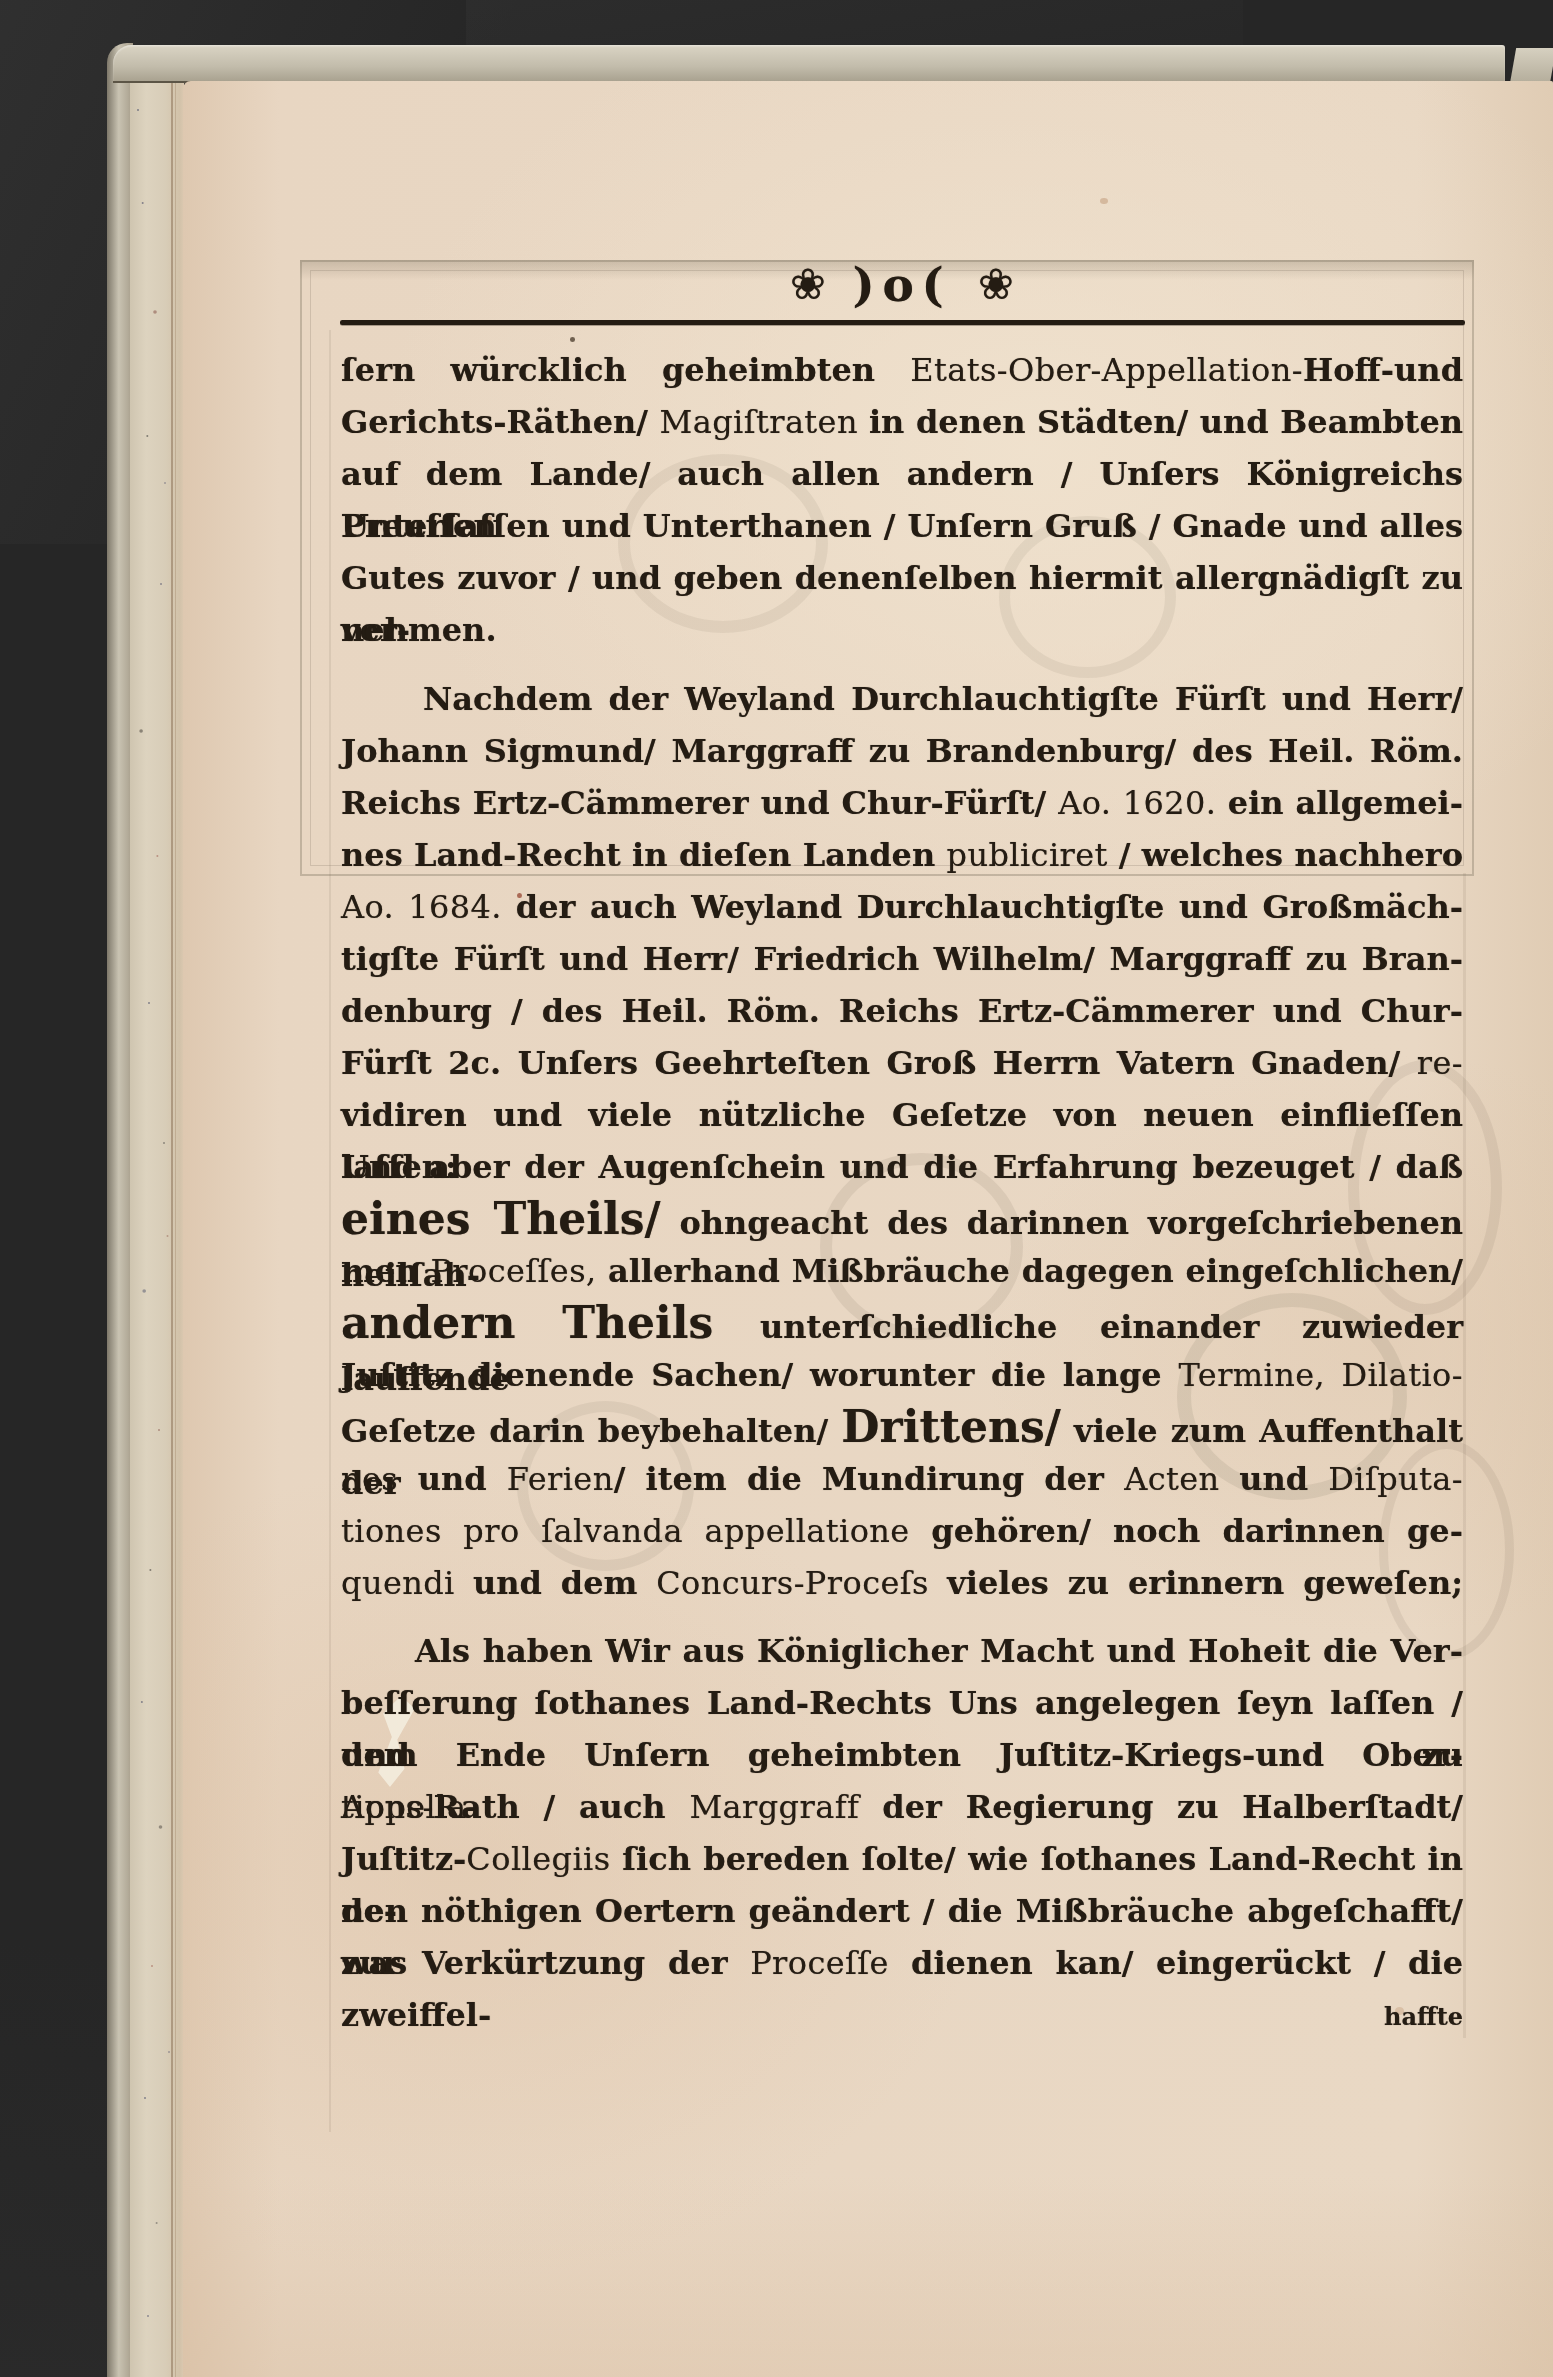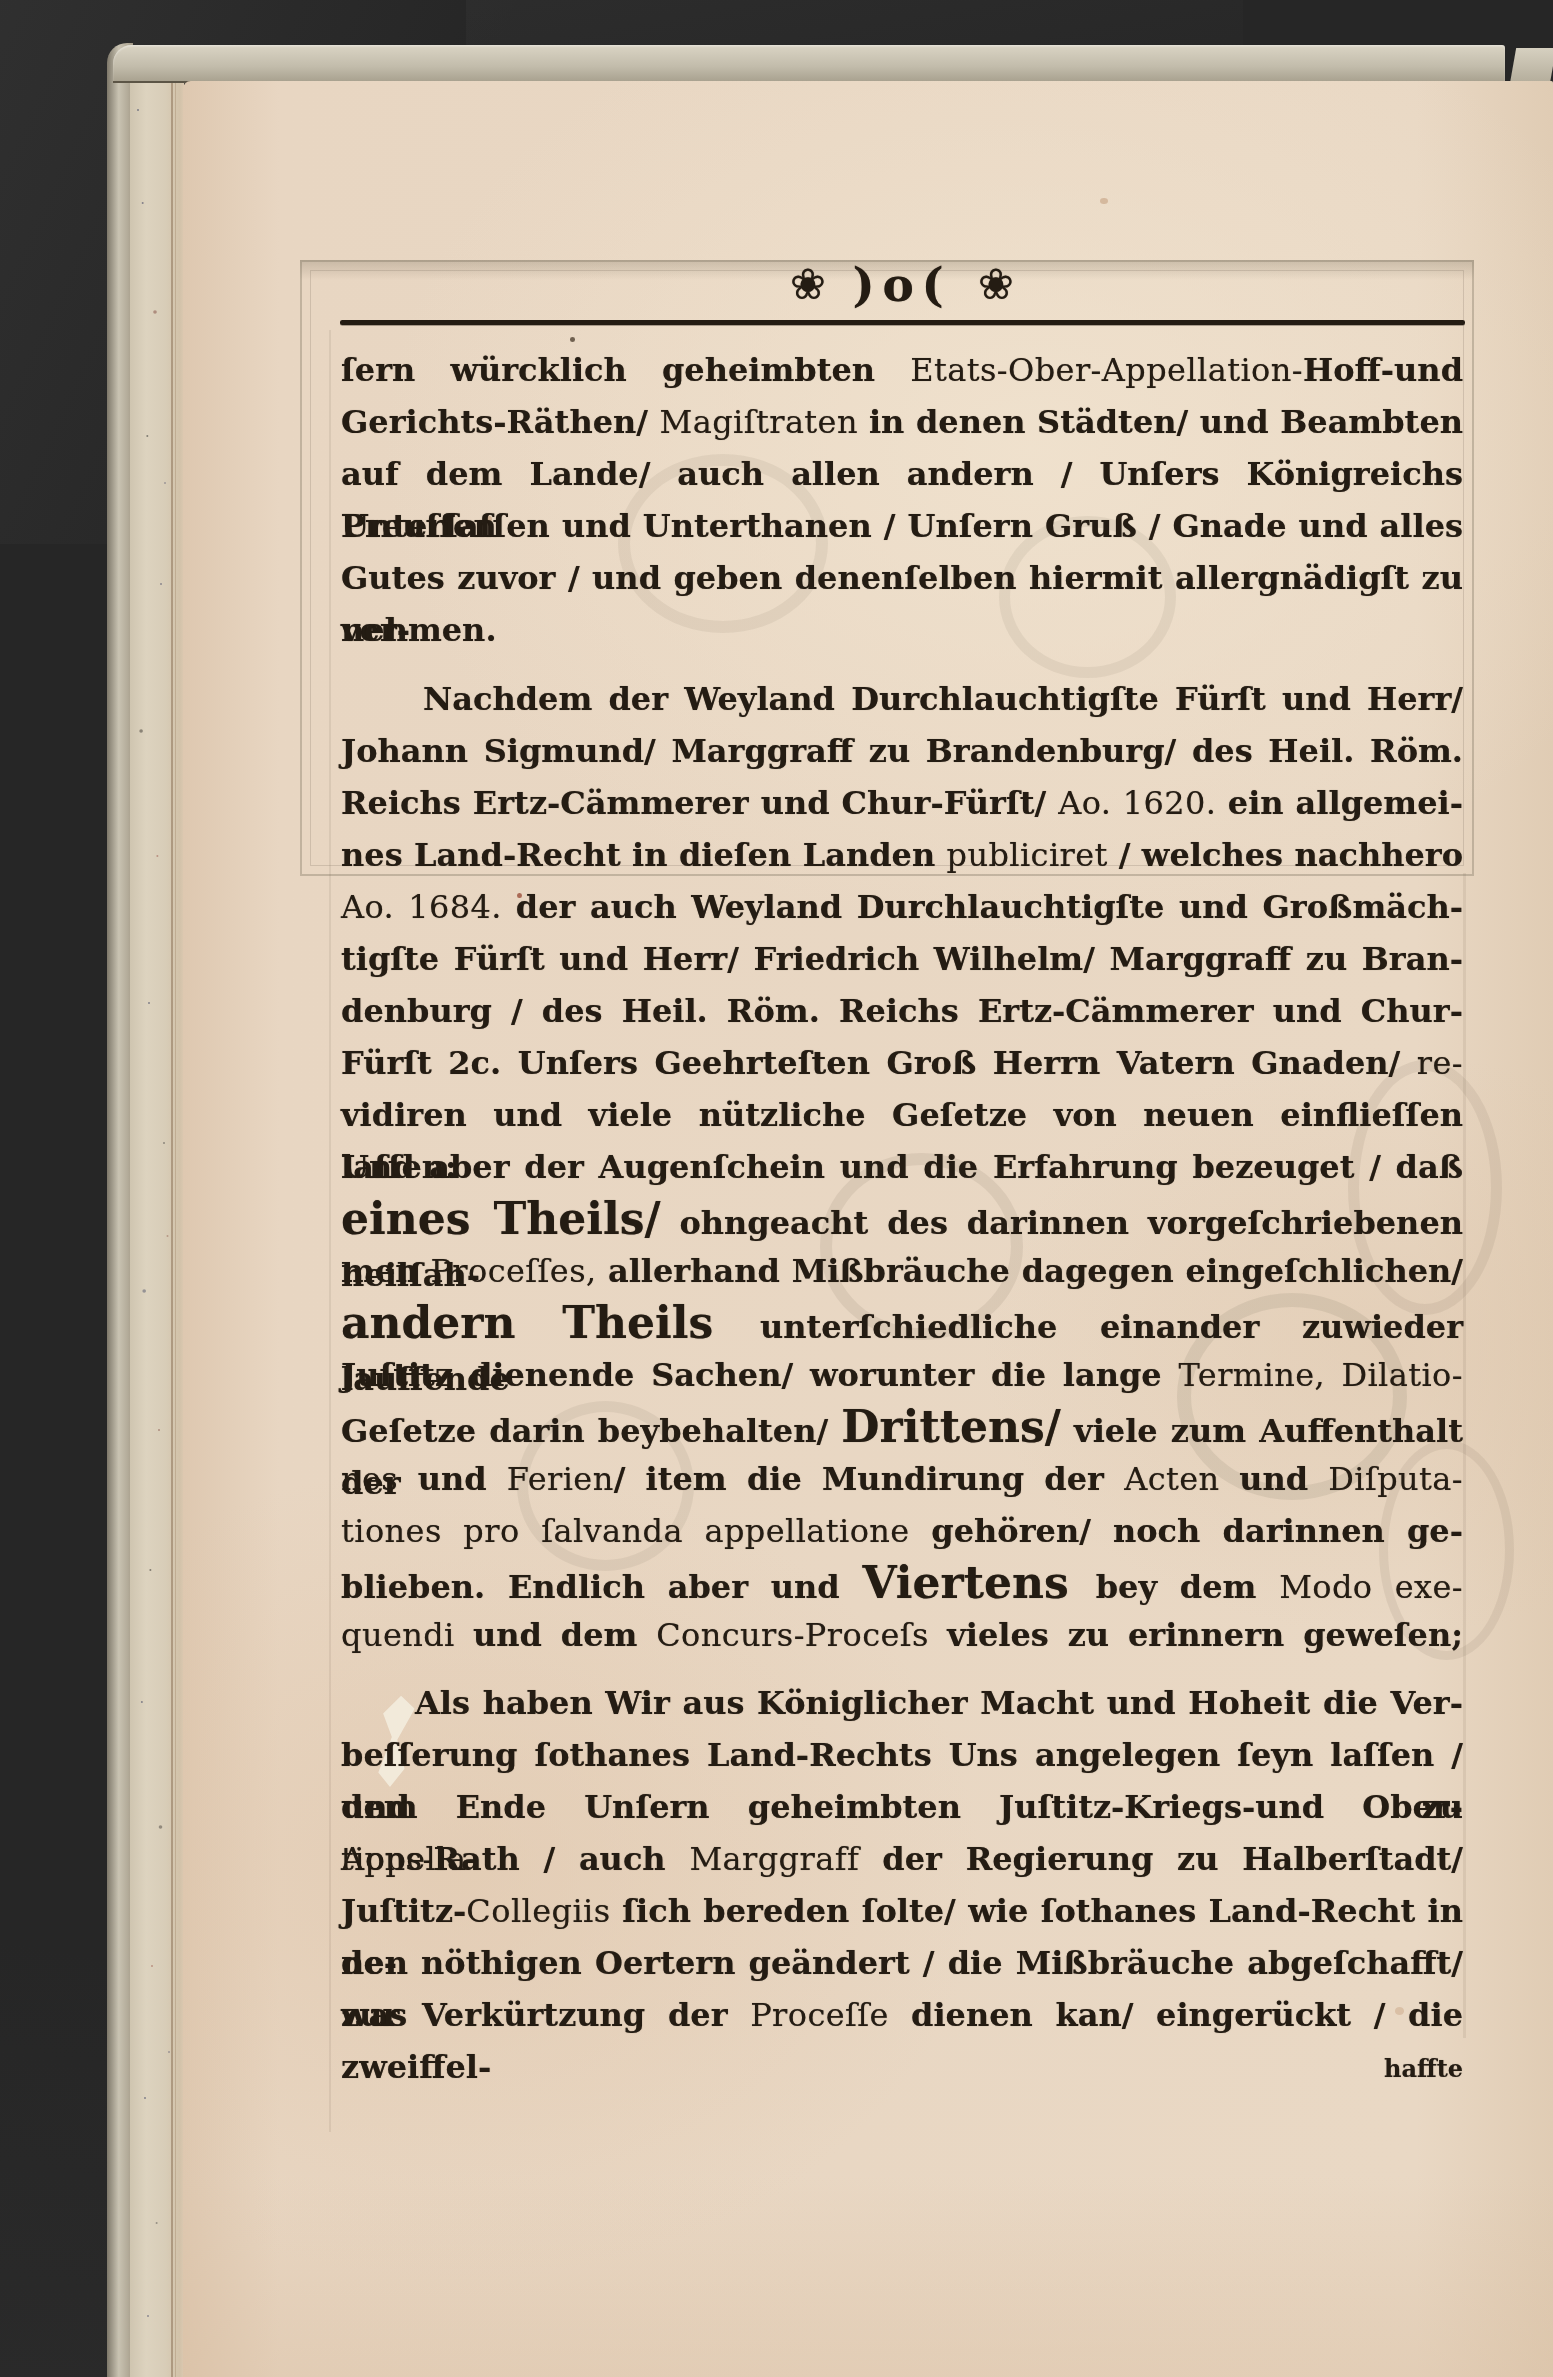--- a/index.html
+++ b/index.html
@@ -216,21 +216,20 @@
       <div class="ln"><span class="frk">Fürſt 2c. Unſers Geehrteſten Groß Herrn Vatern Gnaden/ </span><span class="ant">re-</span></div>
       <div class="ln"><span class="frk">vidiren und viele nützliche Geſetze von neuen einflieſſen laſſen:</span></div>
       <div class="ln"><span class="frk">Und aber der Augenſchein und die Erfahrung bezeuget / daß</span></div>
       <div class="ln"><span class="frk lg">eines Theils/</span><span class="frk"> ohngeacht des darinnen vorgeſchriebenen heilſah-</span></div>
       <div class="ln"><span class="frk">men </span><span class="ant">Proceſſes, </span><span class="frk">allerhand Mißbräuche dagegen eingeſchlichen/</span></div>
       <div class="ln"><span class="frk lg">andern Theils </span><span class="frk">unterſchiedliche einander zuwieder lauffende</span></div>
       <div class="ln"><span class="frk">Juſtitz dienende Sachen/ worunter die lange </span><span class="ant">Termine, Dilatio-</span></div>
       <div class="ln"><span class="frk">Geſetze darin beybehalten/ </span><span class="frk lg">Drittens/</span><span class="frk"> viele zum Auffenthalt der</span></div>
       <div class="ln"><span class="ant">nes </span><span class="frk">und </span><span class="ant">Ferien</span><span class="frk">/ item die Mundirung der </span><span class="ant">Acten </span><span class="frk">und </span><span class="ant">Diſputa-</span></div>
       <div class="ln"><span class="ant">tiones pro ſalvanda appellatione </span><span class="frk">gehören/ noch darinnen ge-</span></div>
-      <div class="ln"><span class="frk">blieben.  Endlich aber und </span><span class="frk lg">Viertens </span><span class="frk">bey dem </span><span class="ant">Modo exe-</span></div>
       <div class="ln"><span class="ant">quendi </span><span class="frk">und dem </span><span class="ant">Concurs-Proceſs </span><span class="frk">vieles zu erinnern geweſen;</span></div>
       <div class="ln" style="padding-left: 74px; margin-top: 15.5px;"><span class="frk">Als haben Wir aus Königlicher Macht und Hoheit die Ver-</span></div>
       <div class="ln"><span class="frk">beſſerung ſothanes Land-Rechts Uns angelegen ſeyn laſſen / und zu</span></div>
       <div class="ln"><span class="frk">dem Ende Unſern geheimbten Juſtitz-Kriegs-und Ober-</span><span class="ant">Appella-</span></div>
       <div class="ln"><span class="ant">tions-</span><span class="frk">Rath / auch </span><span class="ant">Marggraff </span><span class="frk">der Regierung zu Halberſtadt/</span></div>
       <div class="ln"><span class="frk">Juſtitz-</span><span class="ant">Collegiis </span><span class="frk">ſich bereden ſolte/ wie ſothanes Land-Recht in de-</span></div>
       <div class="ln"><span class="frk">nen nöthigen Oertern geändert / die Mißbräuche abgeſchafft/ was</span></div>
       <div class="ln"><span class="frk">zur Verkürtzung der </span><span class="ant">Proceſſe </span><span class="frk">dienen kan/ eingerückt / die zweiffel-</span></div>
       <div class="catchword-line">haffte</div>
     </div>

